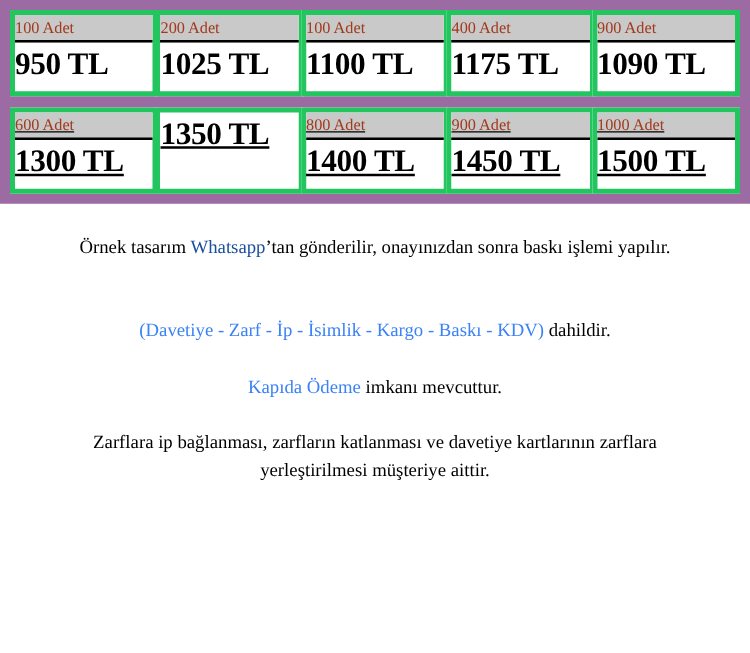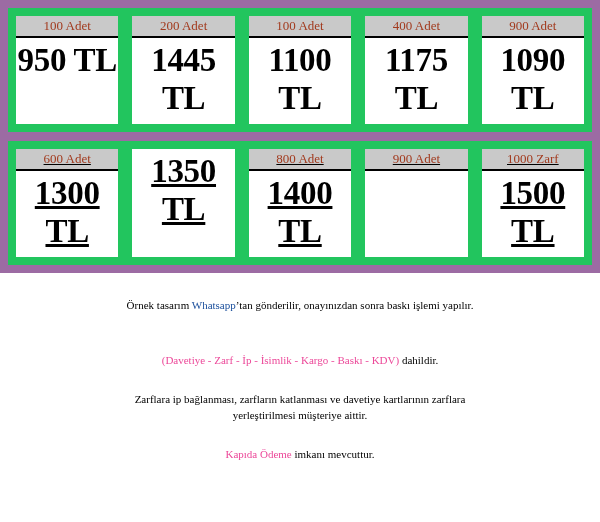--- a/index.html
+++ b/index.html
@@ -26,85 +26,84 @@
     width: 100%;
     box-sizing: border-box;
     background: #9c6ba3;
   }
   .price-row + .price-row {
     margin-top: 9px;
     text-decoration: underline;
   }
   .price-cell {
     flex: 1 1 0;
-    border: 8px solid #22c55e;
+    border: 4px solid #22c55e;
     background: #ffffff;
     box-sizing: border-box;
-    text-align: center;
     margin-right: -2px;
   }
   .price-cell:last-child {
     margin-right: 0;
   }
   .qty {
     display: block;
     font-family: "Liberation Serif", serif;
     font-size: 13px;
     color: #a23a1e;
     background: #c9c9c9;
     padding: 2px 0 2px 0;
     border-bottom: 2px solid #000000;
     line-height: 1.25;
   }
   .price {
     display: block;
     font-family: "Liberation Serif", serif;
-    font-size: 33px;
+    font-size: 25px;
     font-weight: bold;
     color: #000000;
     padding: 4px 0 6px 0;
     line-height: 1.15;
     letter-spacing: -0.3px;
   }
 
   
   .notes {
     padding: 24px 10px 0 10px;
     text-align: center;
   }
   .note {
     font-family: "Liberation Serif", serif;
-    font-size: 11px;
+    font-size: 15px;
     line-height: 1.5;
     color: #000000;
     margin: 0 0 22px 0;
   }
   .note.wide {
     padding: 0 4px;
   }
   .hl {
-    color: #ec4899;
+    color: #3b82f6;
   }
   .hl-b {
     color: #1b4f9c;
   }
 </style>
 </head>
 <body>
 
 <div class="price-block">
 
   <div class="price-row">
     <div class="price-cell">
       <span class="qty">100 Adet</span>
       <span class="price">950 TL</span>
     </div>
     <div class="price-cell">
       <span class="qty">200 Adet</span>
-      <span class="price">1445 TL</span>
+      <span class="price">1025 TL</span>
     </div>
     <div class="price-cell">
       <span class="qty">100 Adet</span>
       <span class="price">1100 TL</span>
     </div>
     <div class="price-cell">
       <span class="qty">400 Adet</span>
       <span class="price">1175 TL</span>
     </div>
     <div class="price-cell">
@@ -120,43 +119,44 @@
     </div>
     <div class="price-cell">
       <span class="price">1350 TL</span>
     </div>
     <div class="price-cell">
       <span class="qty">800 Adet</span>
       <span class="price">1400 TL</span>
     </div>
     <div class="price-cell">
       <span class="qty">900 Adet</span>
+      <span class="price">1450 TL</span>
     </div>
     <div class="price-cell">
-      <span class="qty">1000 Zarf</span>
+      <span class="qty">1000 Adet</span>
       <span class="price">1500 TL</span>
     </div>
   </div>
 
 </div>
 
 <div class="notes">
 
   <p class="note">
     <span>Örnek tasarım </span><span class="hl-b">Whatsapp</span><span>’tan gönderilir, onayınızdan sonra baskı işlemi yapılır.</span>
   </p>
 
   <p class="note">
     <br>
     <span class="hl">(Davetiye - Zarf - İp - İsimlik - Kargo - Baskı - KDV)</span><span> dahildir.</span>
   </p>
 
+  <p class="note">
+    <span class="hl">Kapıda Ödeme</span><span> imkanı mevcuttur.</span>
+  </p>
+
   <p class="note wide">
     <span>Zarflara ip bağlanması, zarfların katlanması ve davetiye kartlarının zarflara</span><br>
     <span>yerleştirilmesi müşteriye aittir.</span>
-  </p>
-
-  <p class="note">
-    <span class="hl">Kapıda Ödeme</span><span> imkanı mevcuttur.</span>
   </p>
 
 
 </div>
 
 </body></html>

